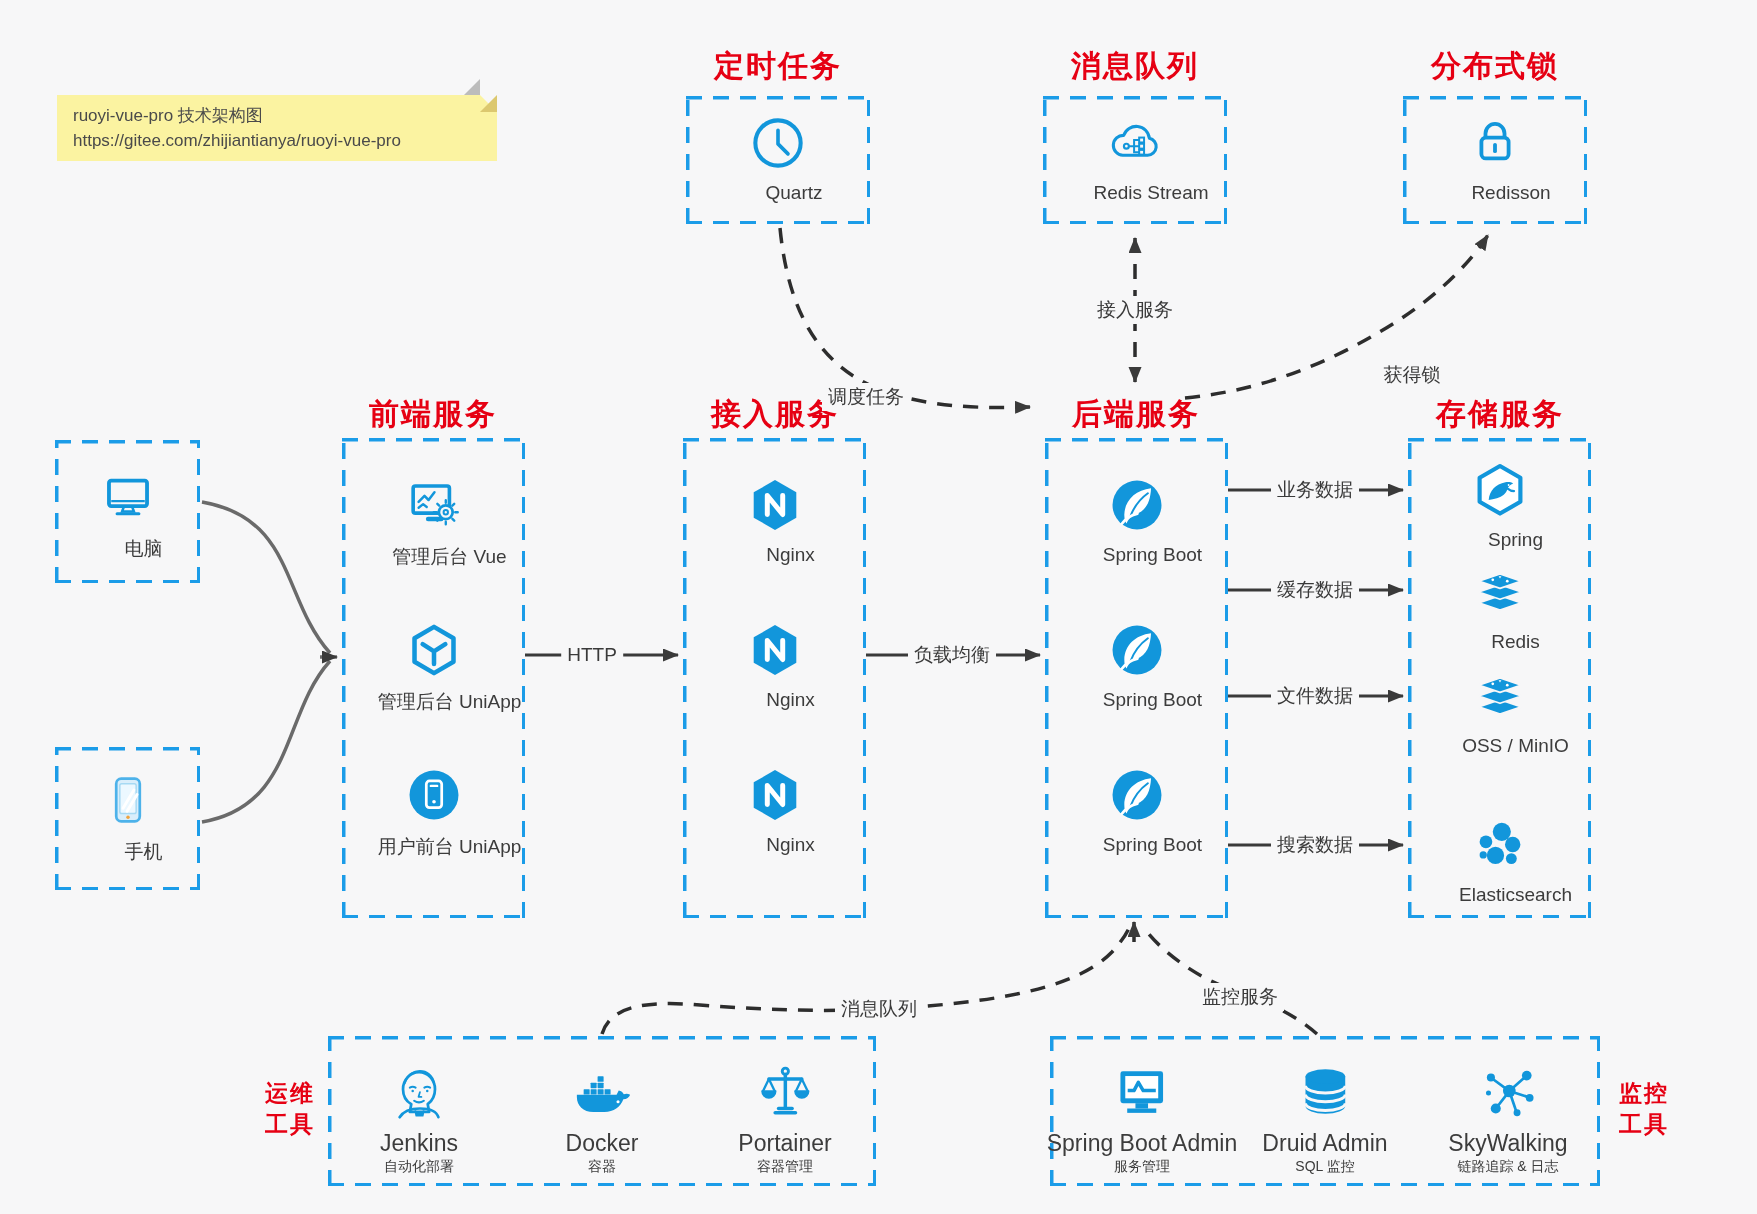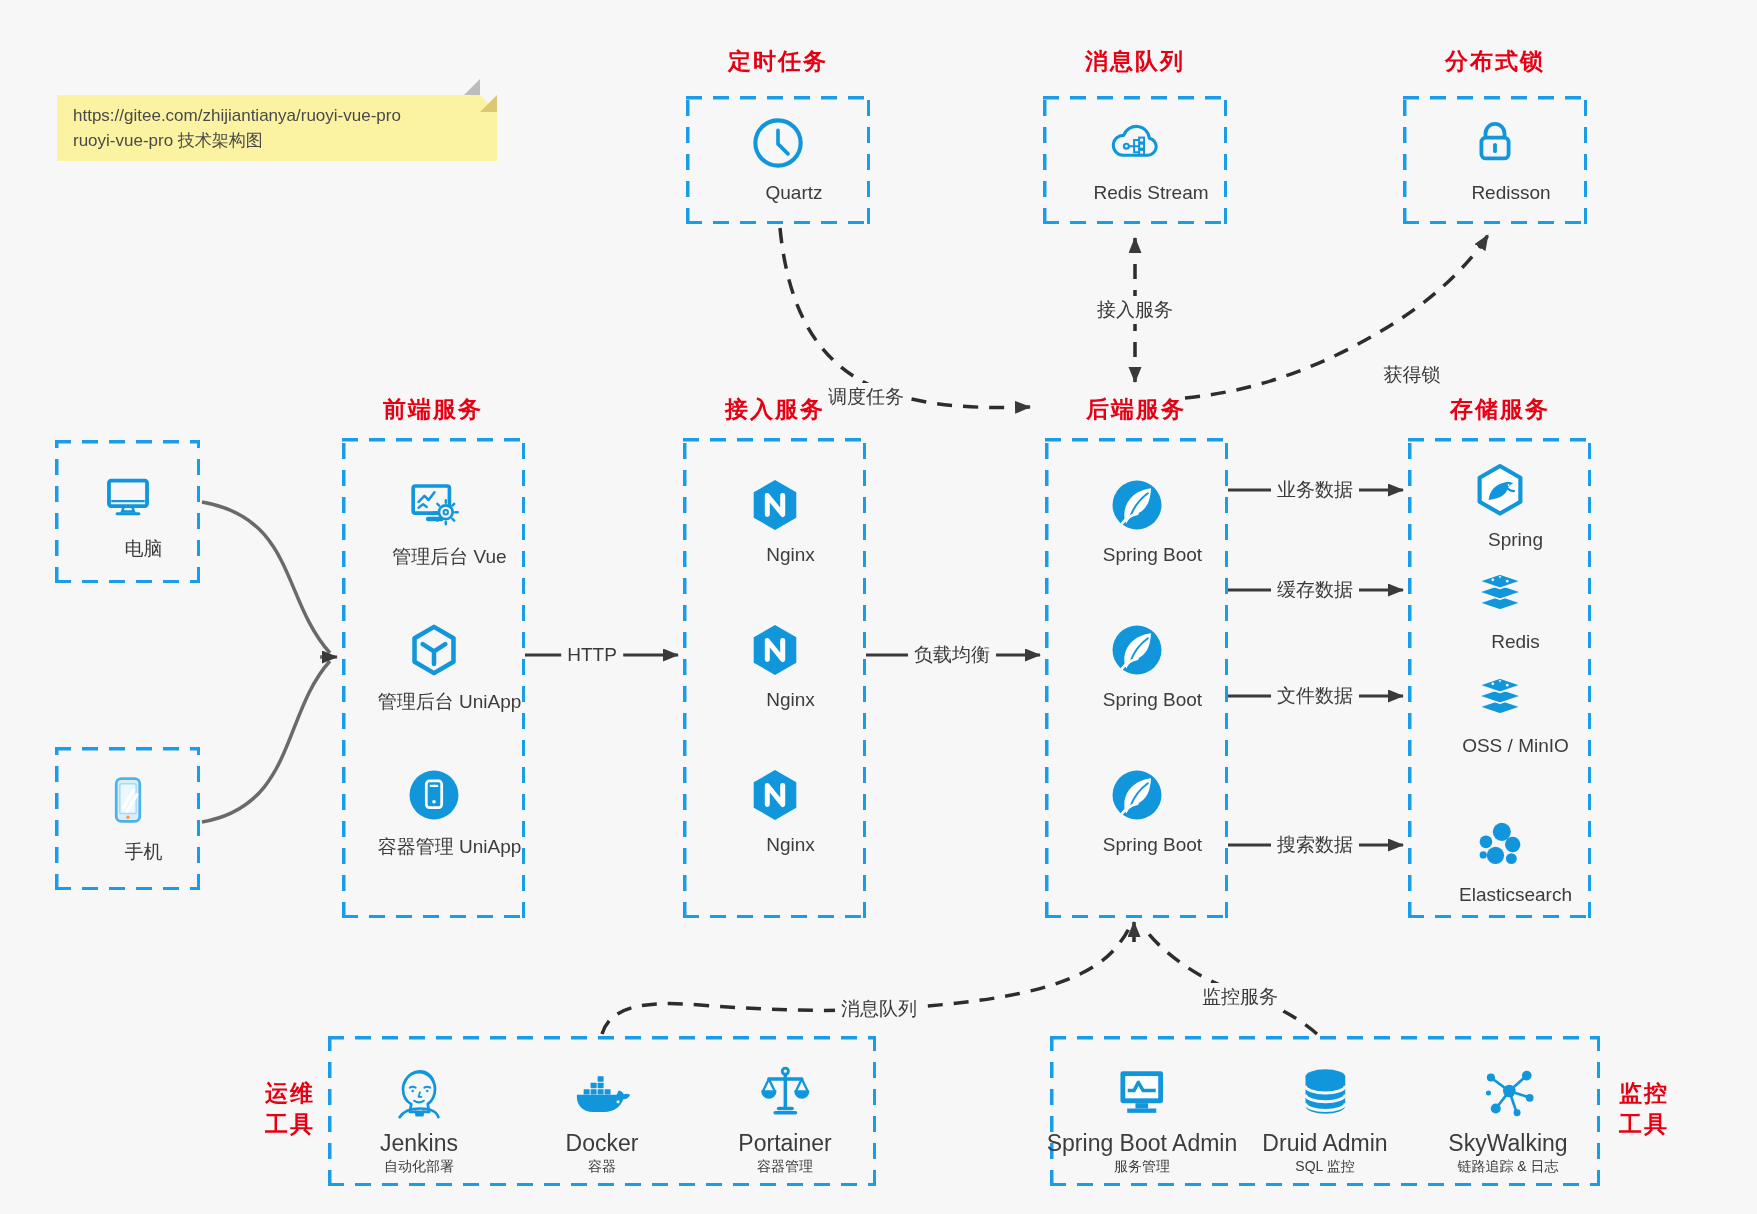--- a/index.html
+++ b/index.html
@@ -9,21 +9,21 @@
   
   .note{position:absolute;left:57px;top:95px;width:440px;height:66px;background:#fbf3a1;
         clip-path:polygon(0 0,calc(100% - 17px) 0,100% 17px,100% 100%,0 100%);
         font-size:17px;line-height:25px;color:#4a4a4a;padding:8px 16px;box-sizing:border-box;}
   .note-fold{position:absolute;left:480px;top:95px;width:0;height:0;
         border-left:17px solid transparent;border-bottom:17px solid #dcc86f;}
   .note-shadow{position:absolute;left:463px;top:79px;width:0;height:0;
         border-left:17px solid transparent;border-bottom:17px solid #bcbcbc;}
 
   
-  .gtitle{position:absolute;transform:translateX(-50%);font-size:23px;font-weight:bold;
+  .gtitle{position:absolute;transform:translateX(-50%);font-size:30px;font-weight:bold;
           color:#e60013;letter-spacing:2px;white-space:nowrap;}
   .side-title{position:absolute;width:76px;text-align:center;font-size:23px;font-weight:bold;
           color:#e60013;line-height:31px;letter-spacing:2px;}
 
   
   .gbox{position:absolute;background:
      repeating-linear-gradient(90deg,#1b9ce8 0 16px,transparent 16px 27px) top left/100% 3.5px no-repeat,
      repeating-linear-gradient(90deg,#1b9ce8 0 16px,transparent 16px 27px) bottom left/100% 3.5px no-repeat,
      repeating-linear-gradient(0deg,#1b9ce8 0 16px,transparent 16px 27px) top left/3.5px 100% no-repeat,
      repeating-linear-gradient(0deg,#1b9ce8 0 16px,transparent 16px 27px) top right/3.5px 100% no-repeat;}
@@ -73,22 +73,22 @@
     <path class="dash" marker-end="url(#ah)" d="M780 228 C788 310 818 368 886 392 C938 409 988 408 1030 407"></path>
     <path class="dash" marker-start="url(#ahs)" marker-end="url(#ah)" d="M1135 238 V382"></path>
     <path class="dash" marker-end="url(#ah)" d="M1185 398 C1270 390 1342 357 1402 318 C1444 290 1472 260 1488 235"></path>
     <path class="dash" d="M602 1034 C610 1008 640 1000 700 1005 C780 1011 840 1012 900 1008 C1010 1001 1080 985 1112 952 C1122 941 1127 933 1130 926"></path>
     <path class="dash" d="M1317 1034 C1292 1012 1262 1000 1228 988 C1194 976 1160 950 1144 928"></path>
     <path stroke="#2d2d2d" stroke-width="3.5" fill="none" marker-end="url(#ah)" d="M1134 942 L1134 922"></path>
   </svg>
 
   <div class="note-shadow"></div>
   <div class="note">
+    <div>ruoyi-vue-pro 技术架构图</div>
     <div>https://gitee.com/zhijiantianya/ruoyi-vue-pro</div>
-    <div>ruoyi-vue-pro 技术架构图</div>
   </div>
   <div class="note-fold"></div>
 
   <div class="gtitle" style="left:778px;top:46px">定时任务</div>
   <div class="gtitle" style="left:1135px;top:46px">消息队列</div>
   <div class="gtitle" style="left:1495px;top:46px">分布式锁</div>
   <div class="gtitle" style="left:433px;top:394px">前端服务</div>
   <div class="gtitle" style="left:775px;top:394px">接入服务</div>
   <div class="gtitle" style="left:1136px;top:394px">后端服务</div>
   <div class="gtitle" style="left:1500px;top:394px">存储服务</div>
@@ -190,21 +190,21 @@
     </div>
     <div class="node" style="top:328px">
       <span class="icon">
         <svg viewBox="0 0 64 64">
           <circle cx="32" cy="32" r="27" fill="#1296db"></circle>
           <rect x="23.5" y="16.5" width="17" height="29.5" rx="3.5" fill="none" stroke="#fff" stroke-width="3"></rect>
           <path d="M28.5 22 H35.5" stroke="#fff" stroke-width="2.6" stroke-linecap="round"></path>
           <circle cx="32" cy="39.5" r="2" fill="#fff"></circle>
         </svg>
       </span>
-      <div class="nlabel">容器管理 UniApp</div>
+      <div class="nlabel">用户前台 UniApp</div>
     </div>
   </div>
 
   <div class="gbox" style="left:683px;top:438px;width:183px;height:480px">
     <div class="node" style="top:38px">
       <span class="icon">
         <svg viewBox="0 0 64 64">
             <path d="M32 4.5 L55.5 18 V46 L32 59.5 L8.5 46 V18 Z" fill="#1296db"></path>
             <path d="M23.5 42.5 V21.5 L40.5 42.5 V21.5" fill="none" stroke="#fff" stroke-width="5.5" stroke-linecap="round" stroke-linejoin="round"></path>
           </svg>

